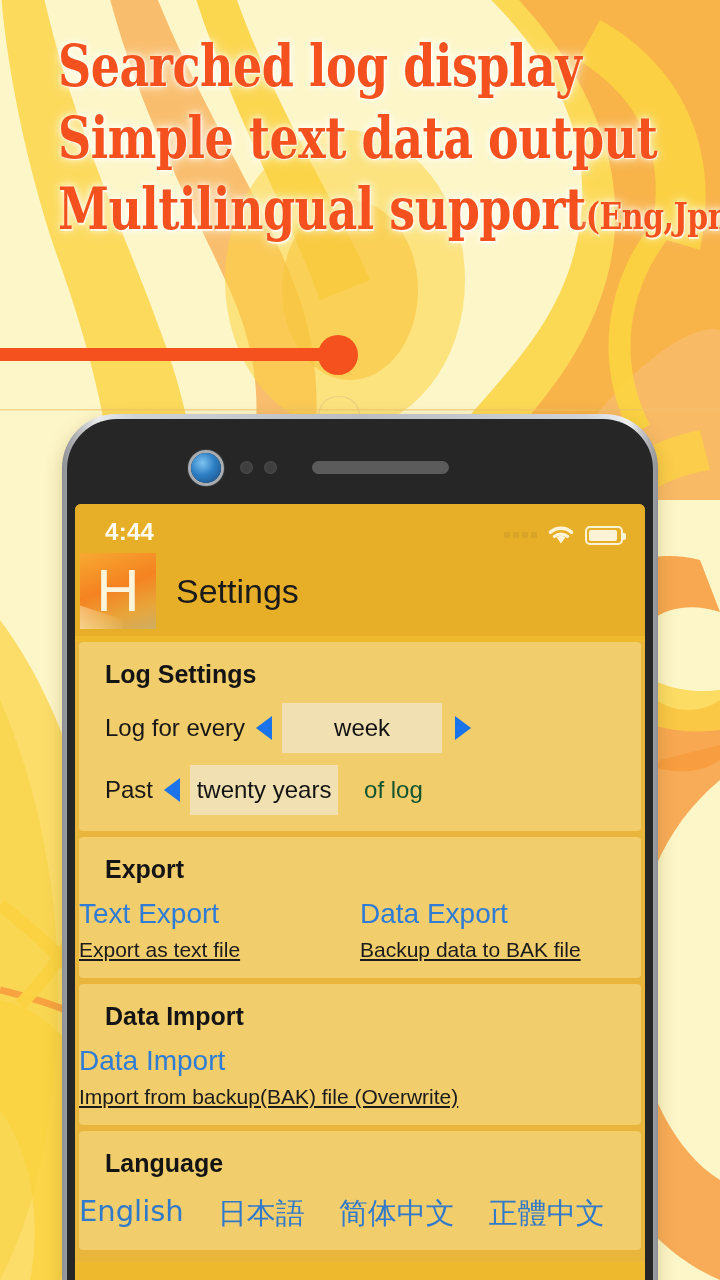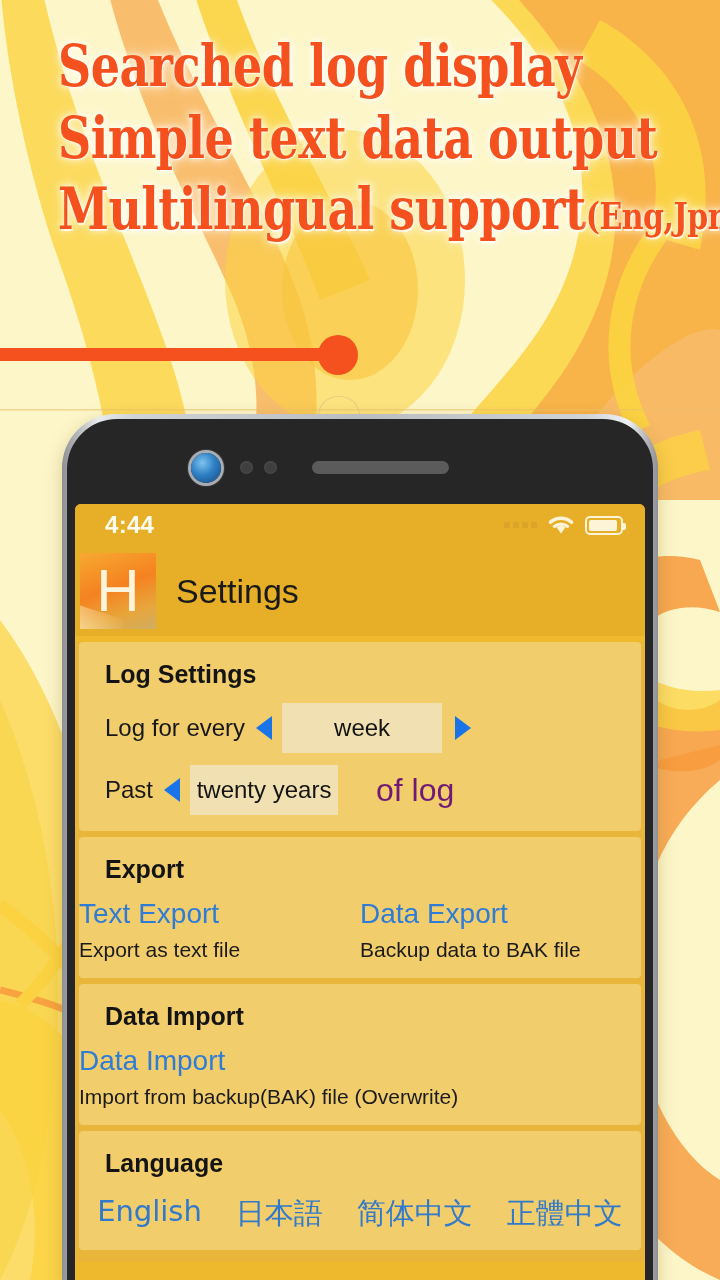--- a/index.html
+++ b/index.html
@@ -153,21 +153,21 @@
     bottom: 0;
     background: #eeb92c;
     border-radius: 6px 6px 0 0;
     overflow: hidden;
   }
 
   
   #status-bar {
     height: 42px;
     display: flex;
-    align-items: center;
+    align-items: flex-end;
     justify-content: space-between;
     padding: 0 22px 0 30px;
     background: #e7af28;
   }
   #status-time {
     color: #fffdf2;
     font-size: 24px;
     font-weight: bold;
     letter-spacing: 0.3px;
   }
@@ -301,49 +301,50 @@
     display: flex;
     align-items: center;
     justify-content: center;
     font-size: 24px;
     color: #141414;
     flex: none;
   }
   #picker-interval { width: 160px; }
   #picker-retention { width: 148px; }
   .row-suffix {
-    font-size: 32px;
-    color: #701a75;
-    margin-left: 38px;
+    font-size: 24px;
+    color: #14532d;
+    margin-left: 26px;
     white-space: nowrap;
   }
 
   
   .action-grid {
     display: flex;
     margin-top: 10px;
   }
   .action-col {
     flex: 1;
   }
   .action-link {
     color: #2f7cd6;
     font-size: 28px;
     line-height: 1.25;
   }
   .action-desc {
     color: #1b1b1b;
     font-size: 21px;
     margin-top: 7px;
+    text-decoration: underline;
   }
 
   
   #language-list {
     display: flex;
-    justify-content: center;
+    justify-content: flex-start;
     gap: 34px;
     margin-top: 14px;
   }
   .lang-item {
     color: #3079cb;
     font-size: 29px;
     white-space: nowrap;
     font-family: "DejaVu Sans", sans-serif;
   }
 </style>

